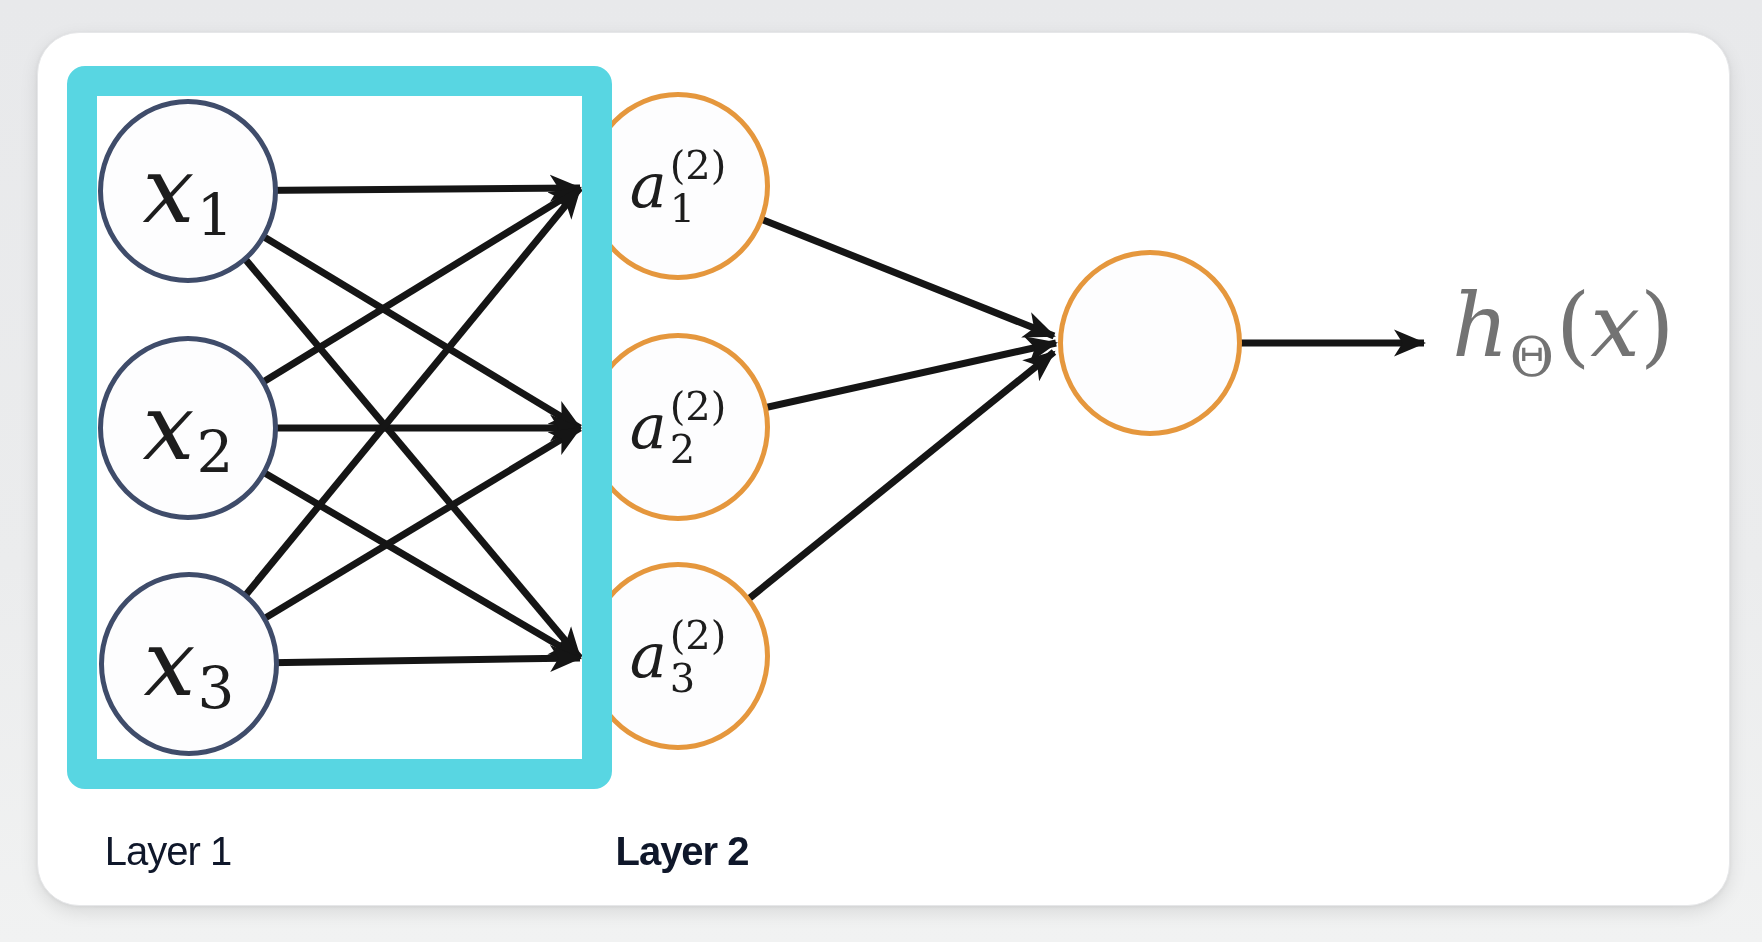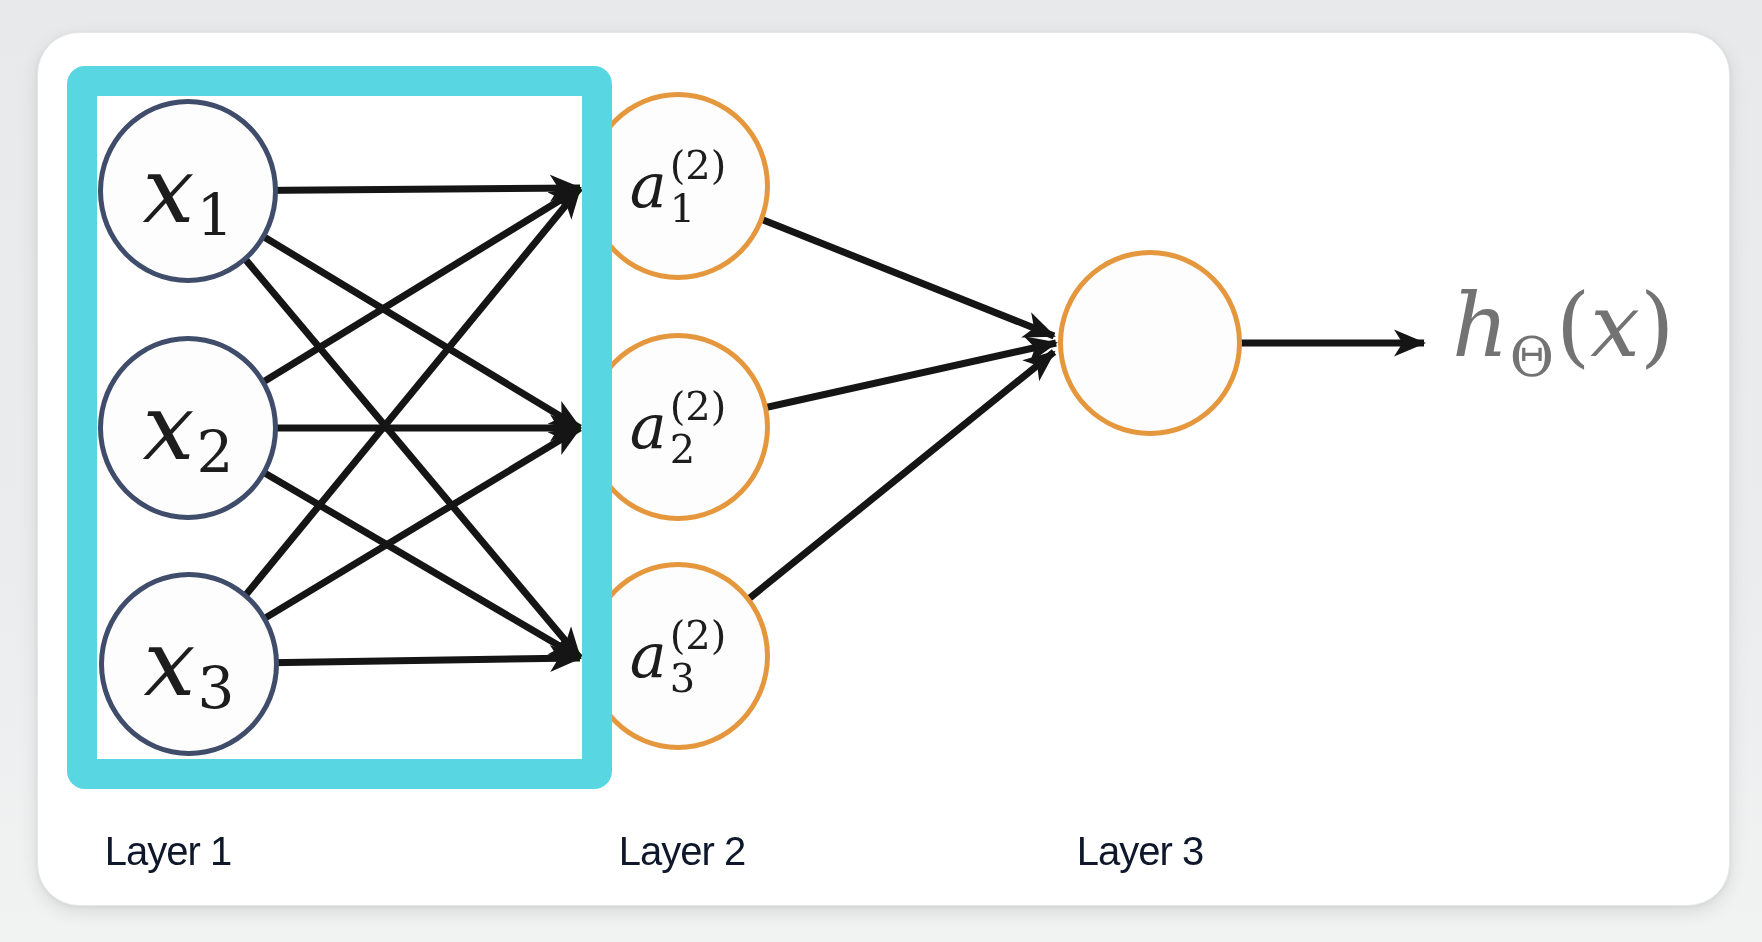--- a/index.html
+++ b/index.html
@@ -78,21 +78,21 @@
   .caption {
     position: absolute; top: 806px;
     transform: translateX(-50%);
     font-size: 40px; line-height: 1; letter-spacing: -1px;
     color: #0f172a;
     white-space: nowrap;
     z-index: 4;
     margin-top: 25px;
   }
   .cap-1 { left: 168px; }
-  .cap-2 { left: 682px; }
+  .cap-2 { left: 682px; font-weight: bold; }
   .cap-3 { left: 1140px; }
 
   .formula {
     position: absolute; left: 1452px; top: 282px;
     font-family: "DejaVu Serif", serif;
     font-size: 88px; line-height: 1;
     color: #737373;
     white-space: nowrap;
     z-index: 4;
   }
@@ -177,19 +177,18 @@
       </span>
     </span>
   </div>
 
   <div class="node output"></div>
 
   <div class="highlight-box"></div>
 
   <div class="caption cap-1">Layer 1</div>
   <div class="caption cap-2">Layer 2</div>
-  <div class="caption cap-3">Layer 3</div>
 
   <div class="formula">
     <span class="f-it">h</span><span class="f-sub">Θ</span><span>(</span><span class="f-it">x</span><span>)</span>
   </div>
 
 </div>
 
 </body></html>

